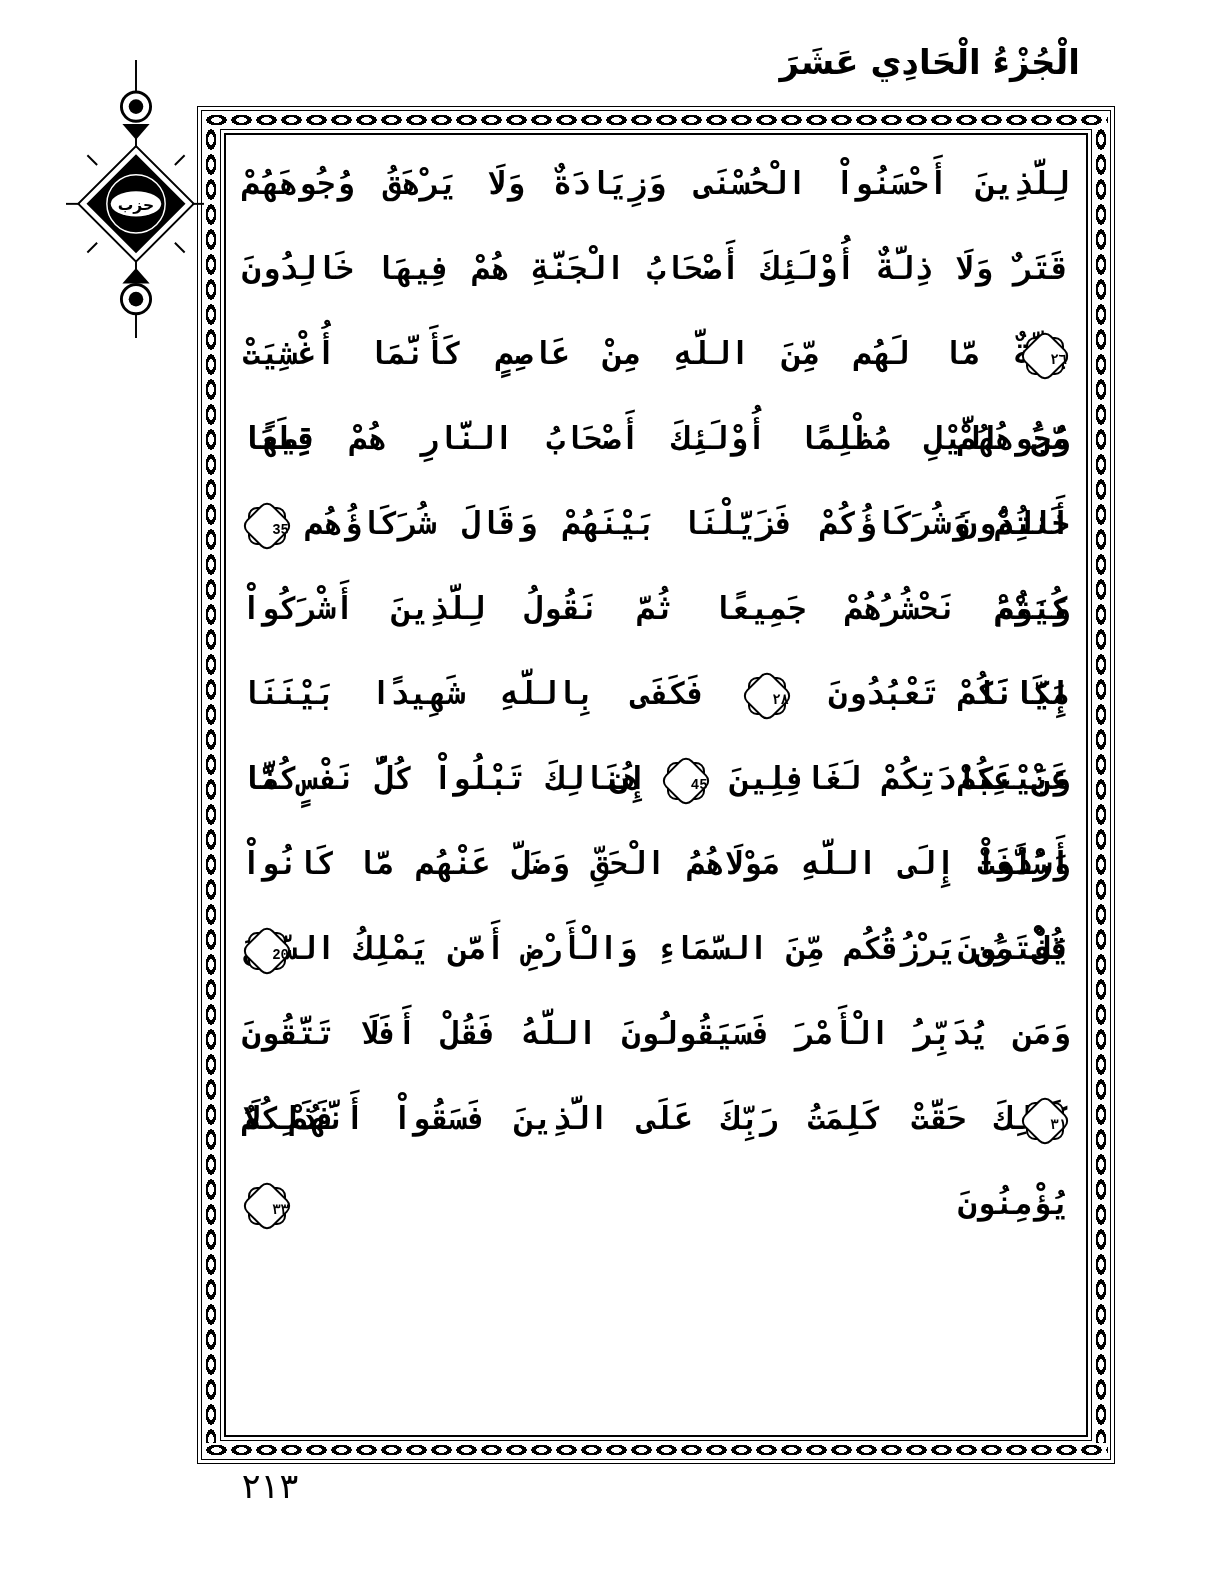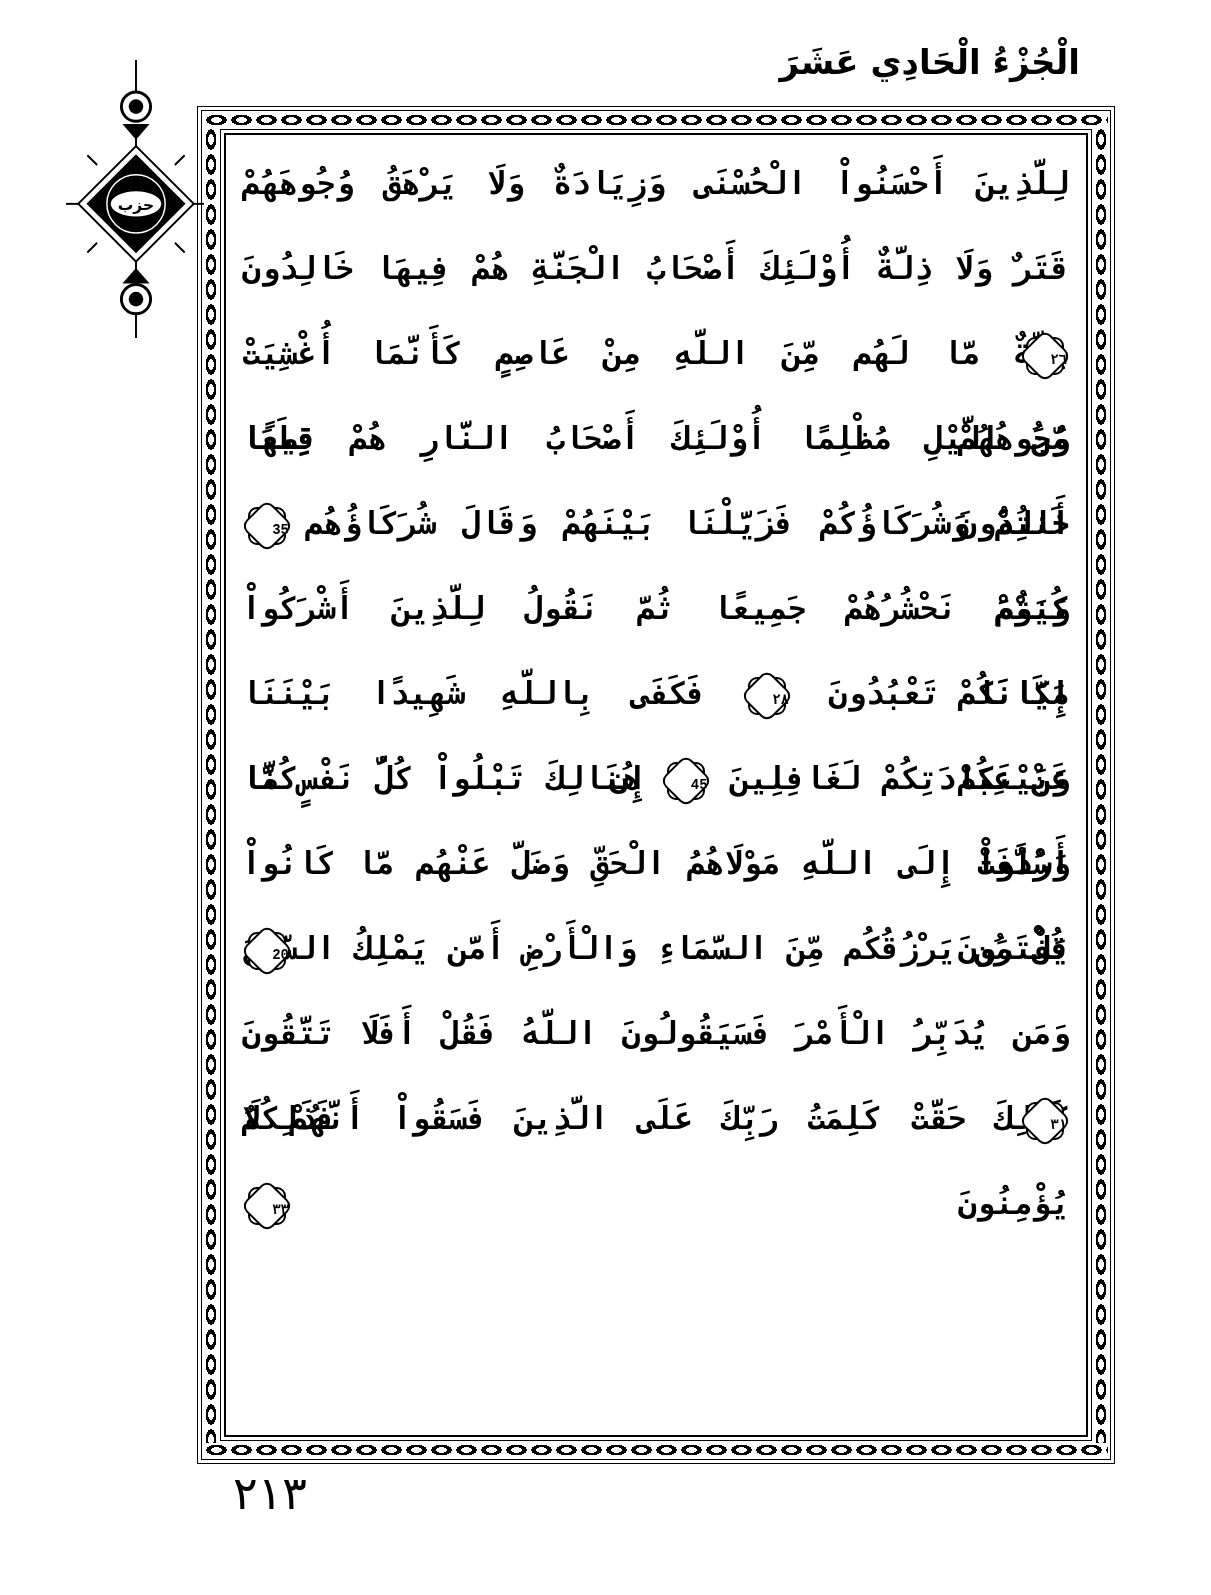--- a/index.html
+++ b/index.html
@@ -108,21 +108,21 @@
     font-size: 14px; font-weight: bold;
     line-height: 44px;
     display: inline-block;
   }
 
   
   .page-number {
     position: absolute;
     left: 200px; top: 1466px; width: 140px;
     text-align: center;
-    font-size: 46px;
+    font-size: 35px;
     direction: rtl;
   }
 </style>
 </head>
 <body>
 
 <div class="juz-header">الْجُزْءُ الْحَادِي عَشَرَ</div>
 
 <svg class="hizb" viewBox="0 0 160 290" aria-hidden="true">
   <line x1="80" y1="2" x2="80" y2="34" stroke="#000" stroke-width="2"></line>

